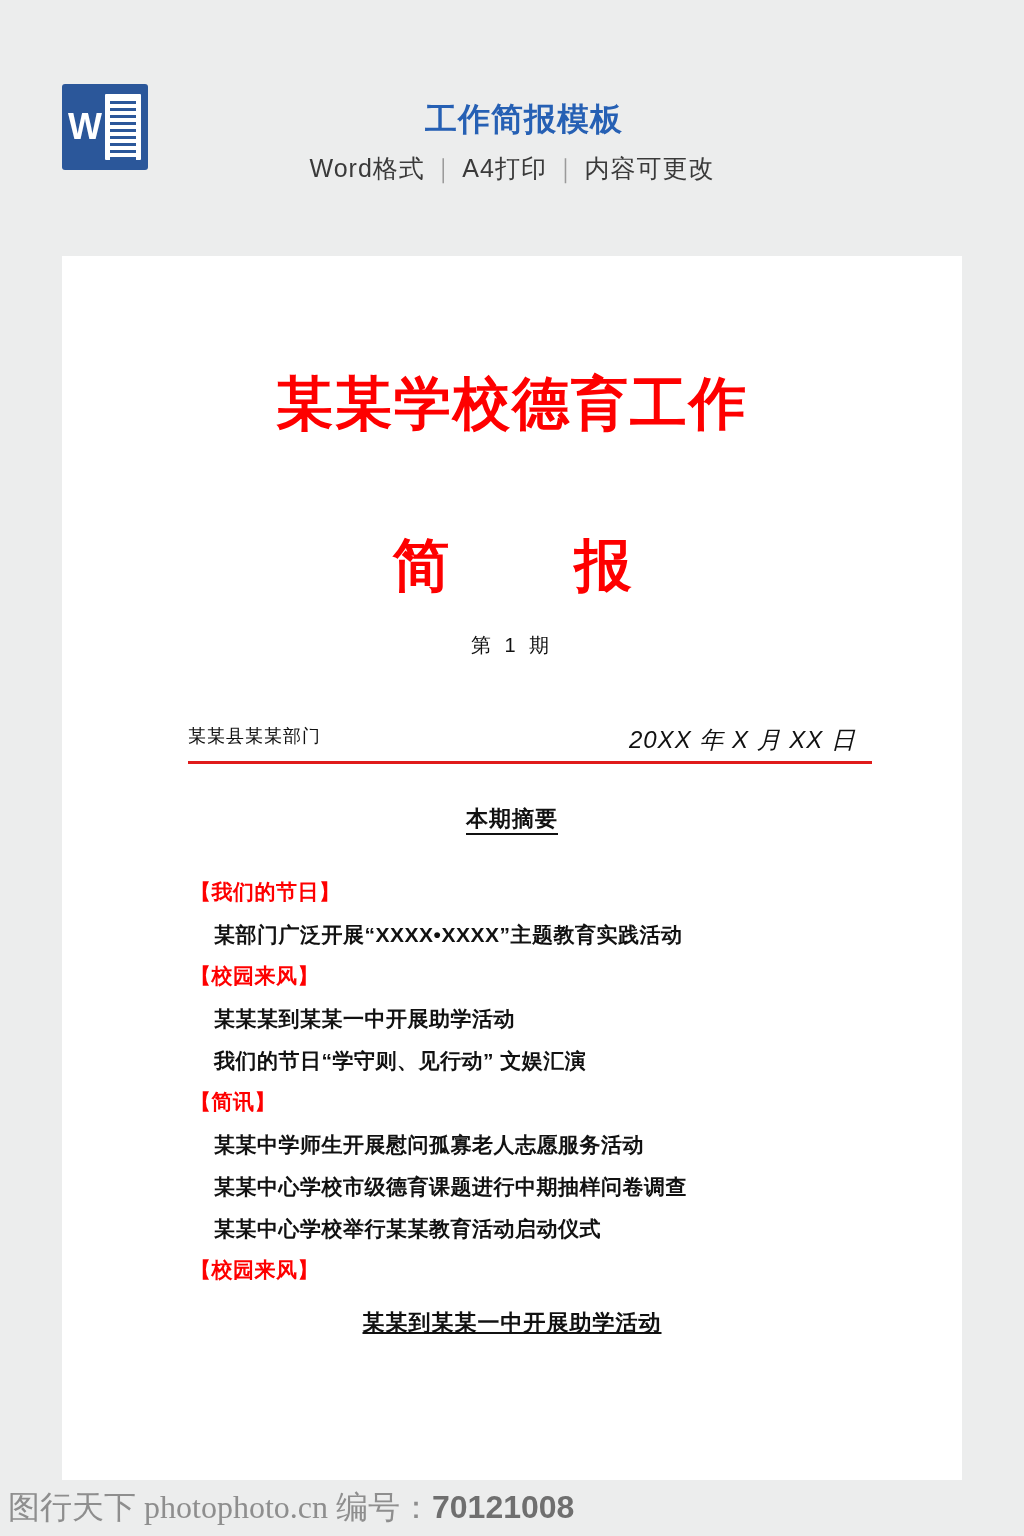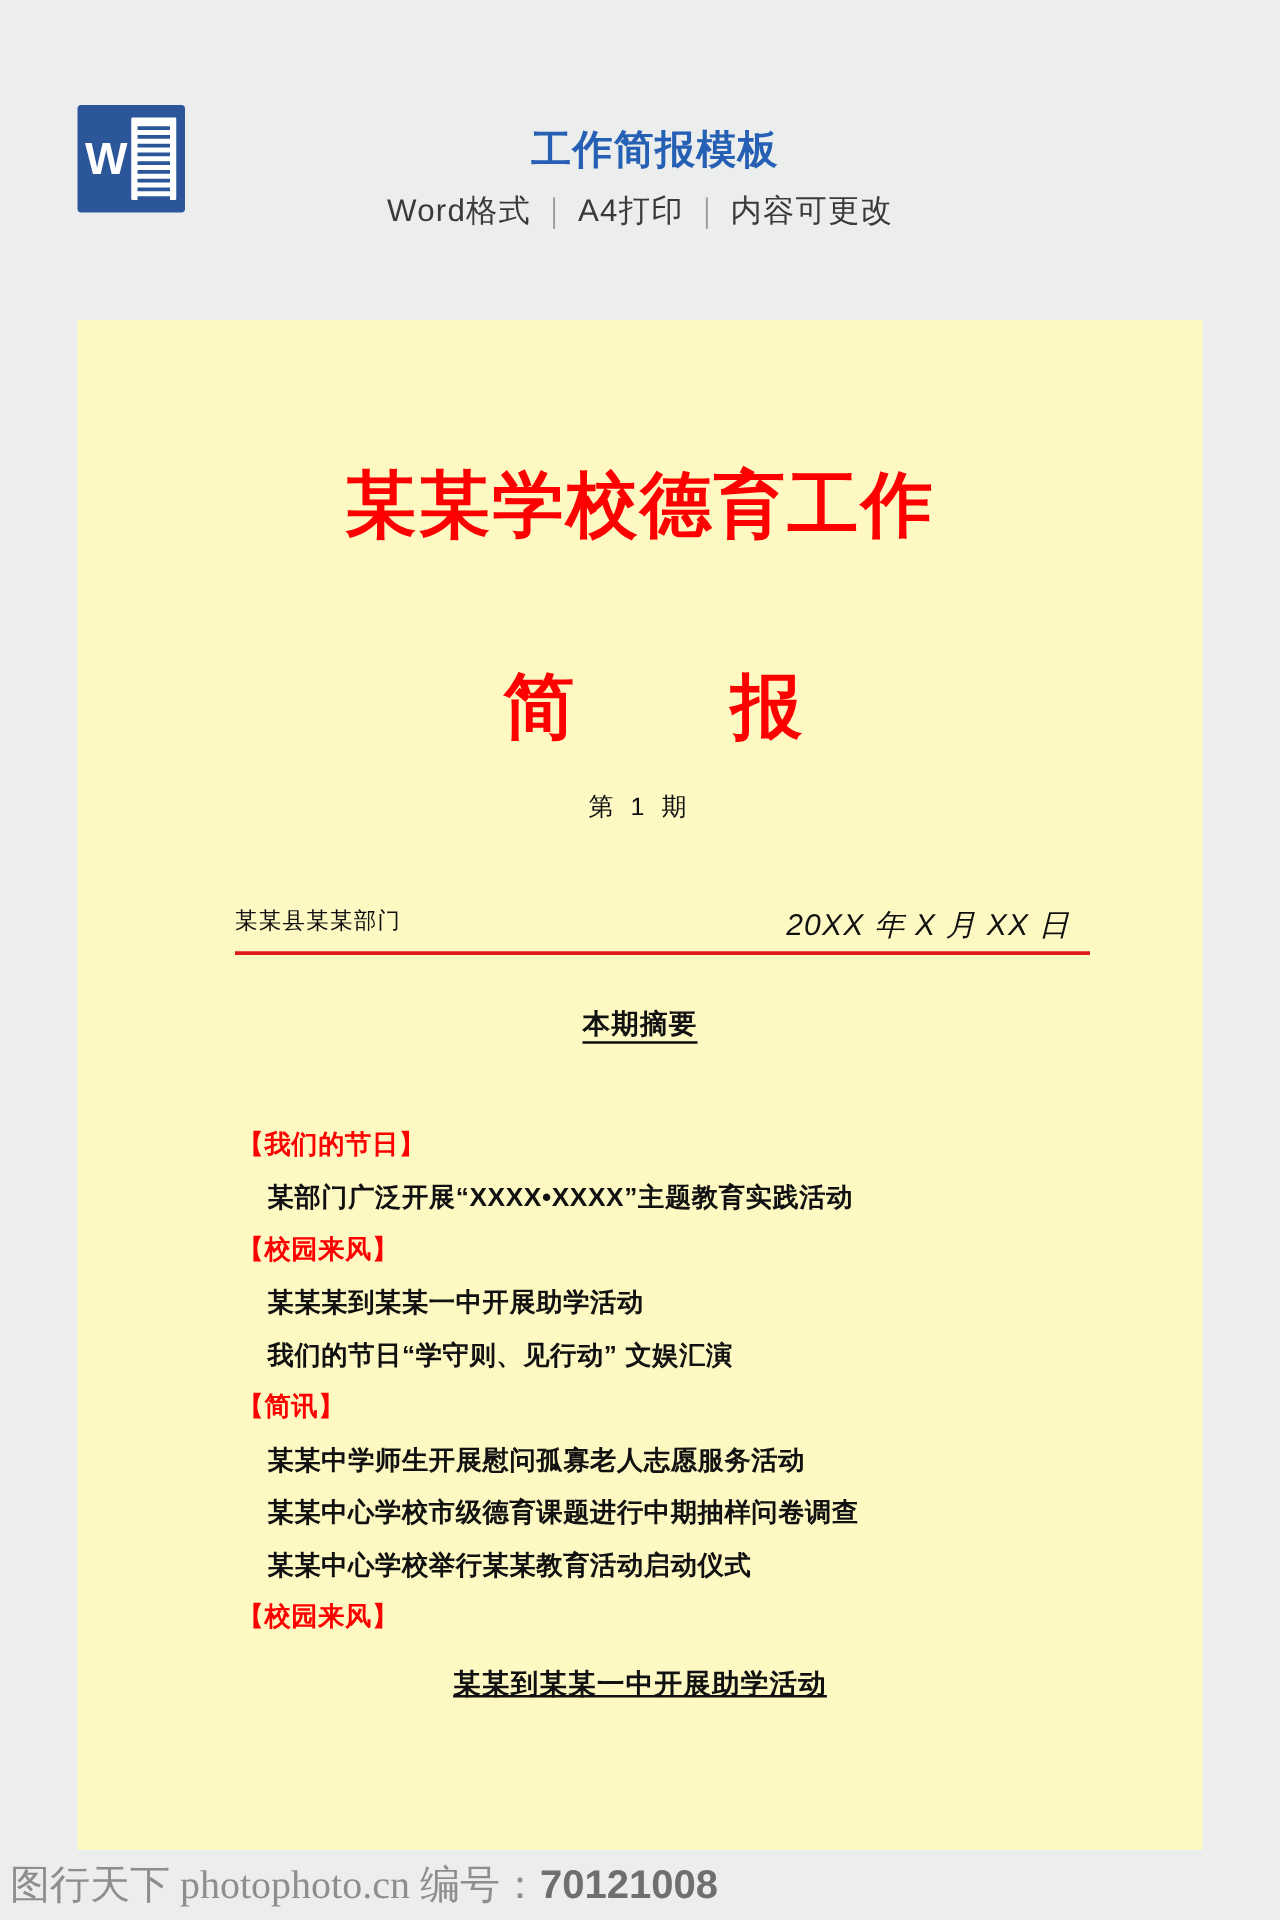--- a/index.html
+++ b/index.html
@@ -91,21 +91,21 @@
     font-weight: 300;
   }
 
   
   .page {
     position: absolute;
     left: 62px;
     top: 256px;
     width: 900px;
     height: 1224px;
-    background: #fef9c3;
+    background: #ffffff;
   }
 
   .doc-title1 {
     position: absolute;
     left: 0;
     top: 110px;
     width: 900px;
     text-align: center;
     color: #fe0000;
     font-size: 57px;
@@ -117,21 +117,20 @@
     position: absolute;
     left: 0;
     top: 272px;
     width: 900px;
     text-align: center;
     color: #fe0000;
     font-size: 57px;
     font-weight: bold;
     letter-spacing: 34px;
     text-indent: 34px;
-    padding-left: 10px;
   }
   .doc-issue {
     position: absolute;
     left: 0;
     top: 376px;
     width: 900px;
     text-align: center;
     color: #111111;
     font-size: 20px;
     letter-spacing: 4px;
@@ -182,21 +181,21 @@
     letter-spacing: 1px;
   }
   .summary-title span {
     border-bottom: 2px solid #111111;
     padding-bottom: 2px;
   }
 
   .body-list {
     position: absolute;
     left: 0;
-    top: 640px;
+    top: 616px;
     width: 900px;
   }
   .cat {
     color: #fe0000;
     font-size: 21px;
     font-weight: bold;
     margin: 0 0 0 128px;
     letter-spacing: 0.5px;
     line-height: 40px;
   }

